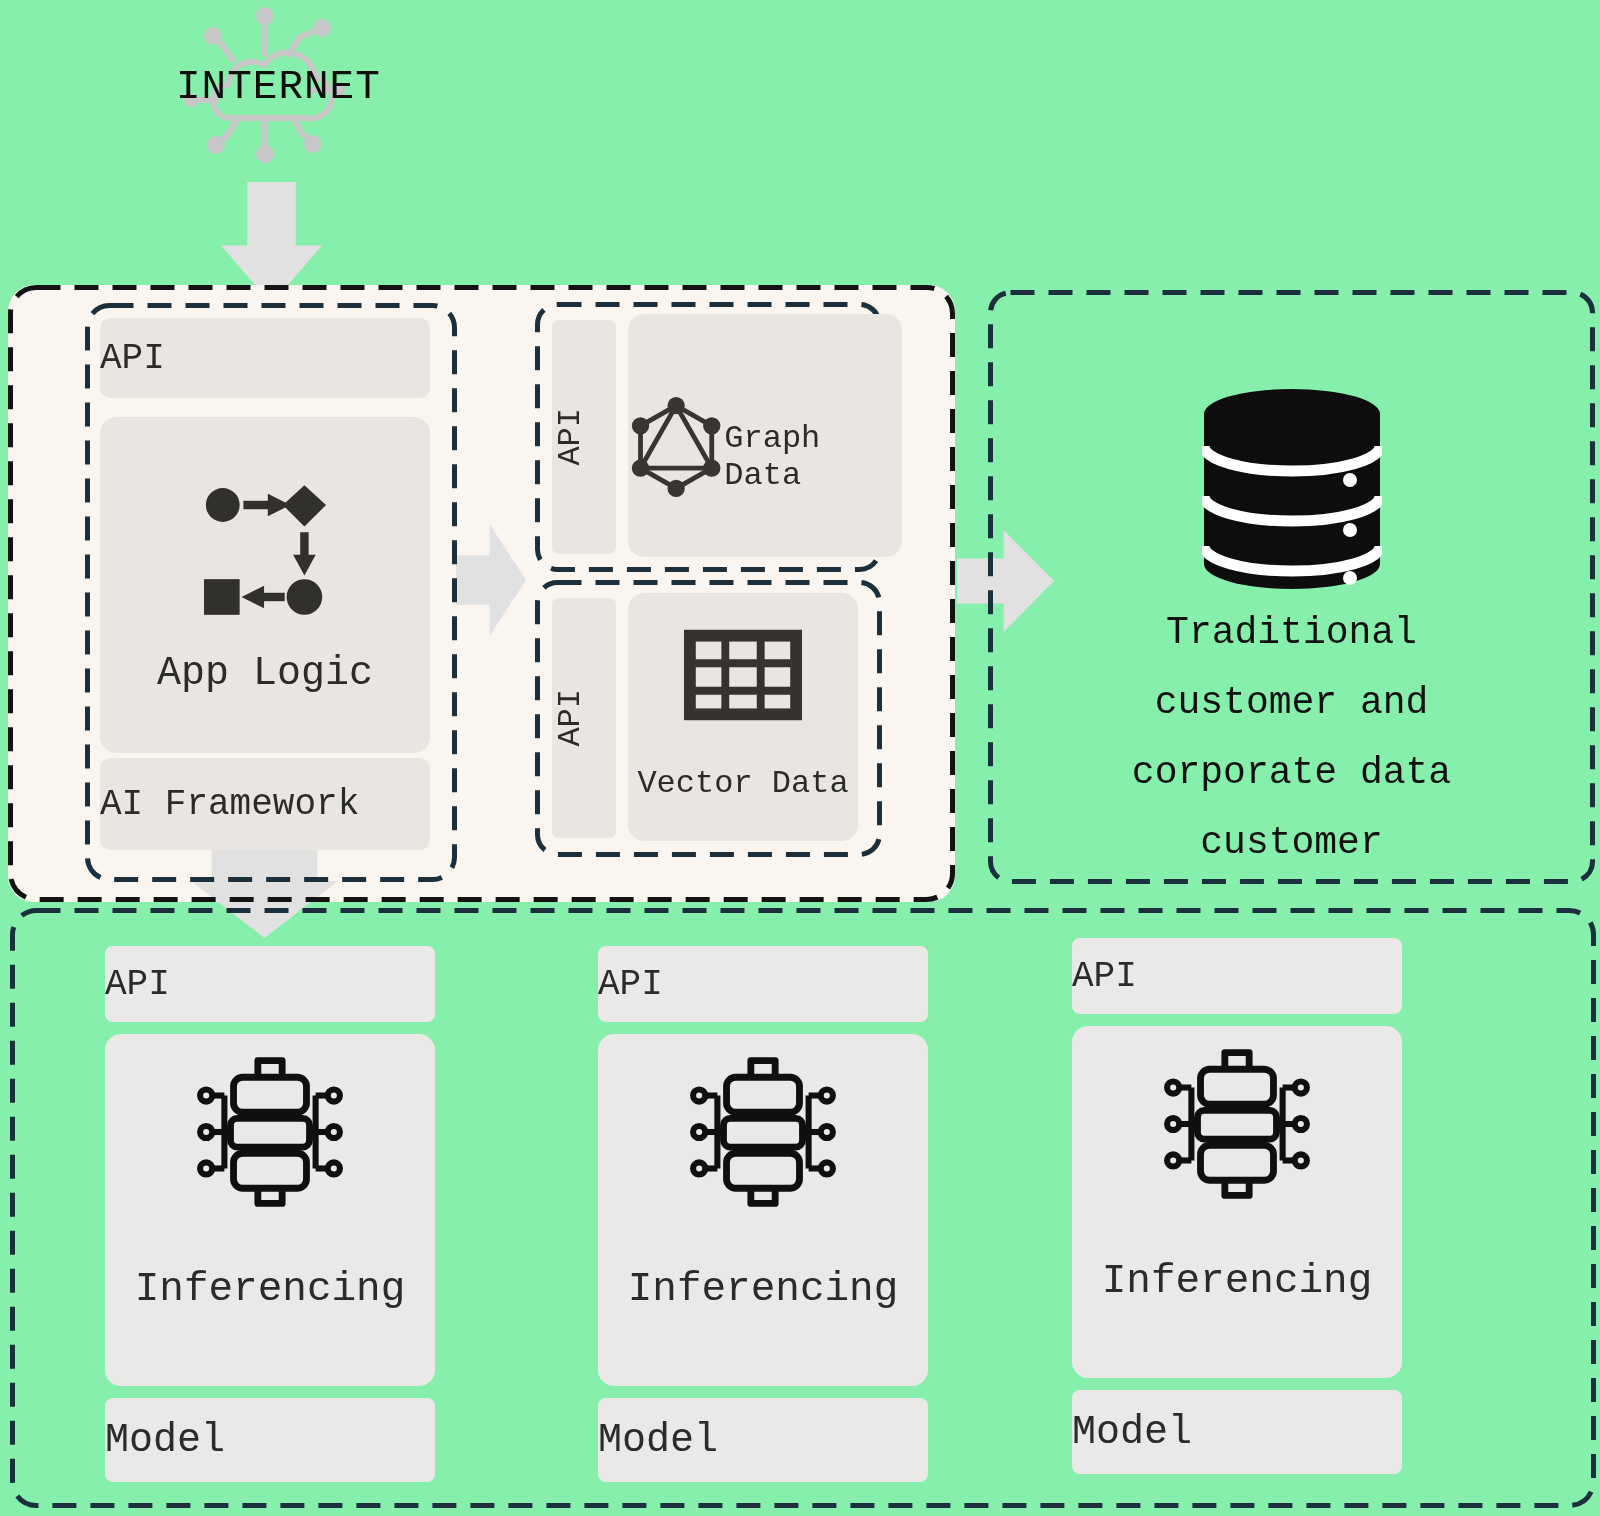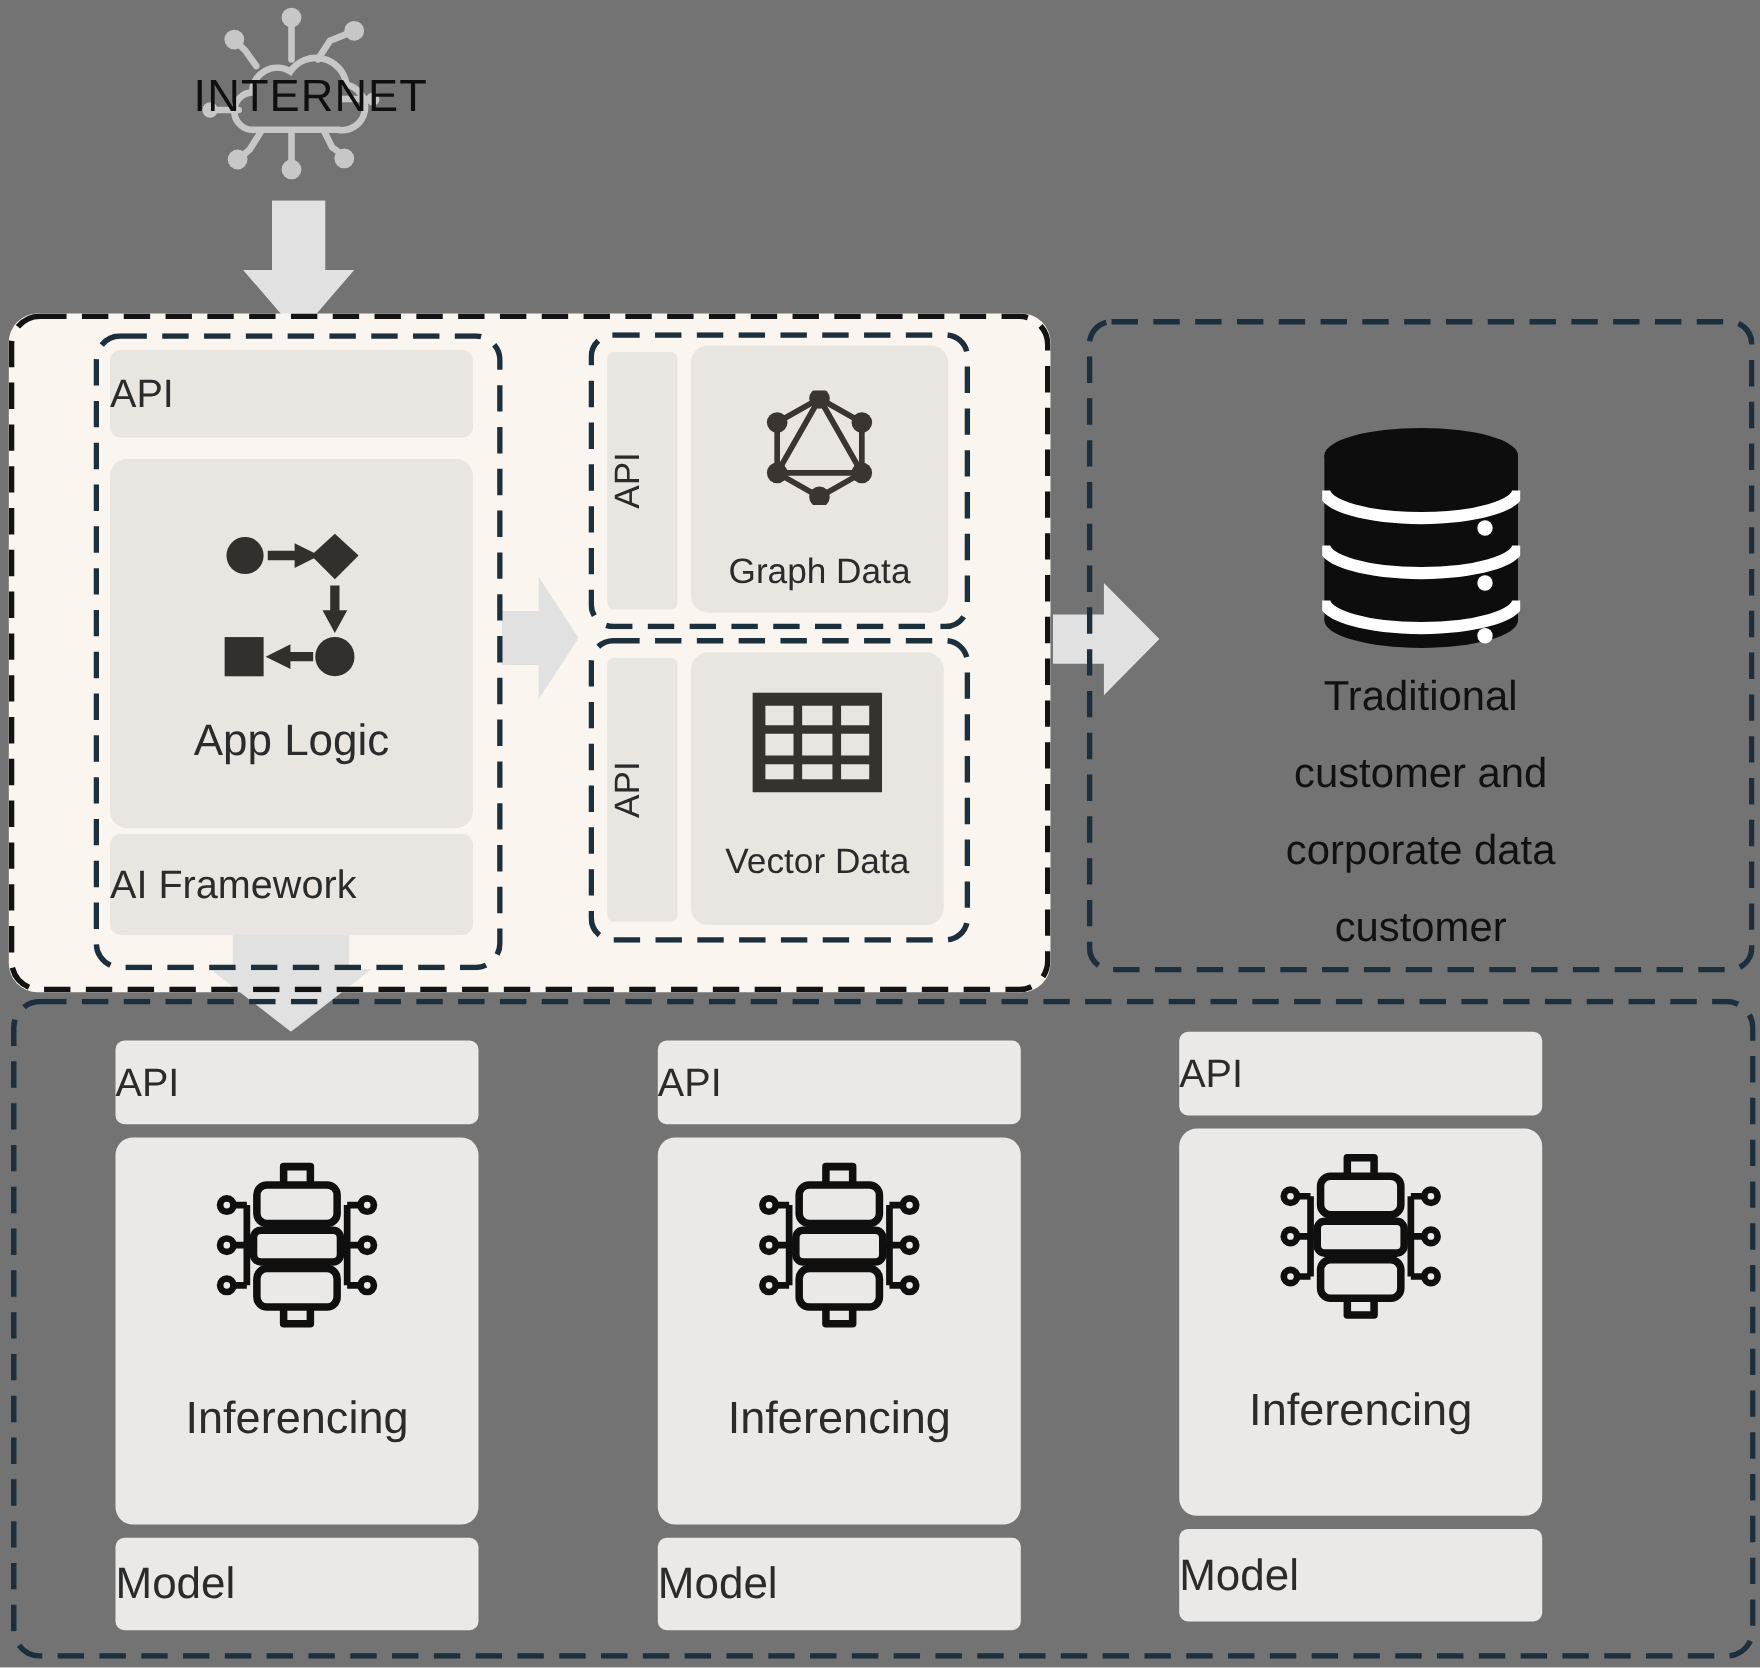--- a/index.html
+++ b/index.html
@@ -1,18 +1,18 @@
 <!DOCTYPE html>
 <html><head>
 <meta charset="utf-8">
 <style>
   html,body { margin:0; padding:0; background:#ffffff; }
   .stage {
-    position:relative; width:1600px; height:1516px; background:#737373;
-    font-family:Liberation Sans, sans-serif; color:#262626; overflow:hidden;
+    position:relative; width:1600px; height:1516px; background:#86efac;
+    font-family:Liberation Mono, monospace; color:#262626; overflow:hidden;
   }
   .abs { position:absolute; }
   .bg-cream { background:#faf6ef; border-radius:26px; }
   .graybox {
     background:#e9e6e1; border-radius:10px;
     display:flex; align-items:center; justify-content:flex-start;
     color:#2b2b2b;
   }
   .graybox-cool { background:#eae9e7; }
   .rounded-lg { border-radius:16px; }
@@ -114,21 +114,21 @@
     <div class="label-lg" style="margin-top:30px;">App Logic</div>
   </div>
 
   <div class="abs graybox label-md" style="left:100px; top:758px; width:330px; height:92px;">
     <span>AI Framework</span>
   </div>
 
   <div class="abs graybox" style="left:552px; top:320px; width:64px; height:234px; border-radius:6px;">
     <span class="vtext">API</span>
   </div>
-  <div class="abs graybox rounded-lg" style="left:628px; top:314px; width:234px; height:243px; flex-direction:column; justify-content:center;">
+  <div class="abs graybox rounded-lg" style="left:628px; top:314px; width:274px; height:243px; flex-direction:row; justify-content:space-between;">
     <svg style="margin-top:22px;" width="104" height="104" viewBox="0 0 100 100">
       <g stroke="#3a3530" stroke-width="5" fill="none">
         <polygon points="50,7 87,28 87,72 50,93 13,72 13,28"></polygon>
         <polygon points="50,7 87,72 13,72"></polygon>
       </g>
       <g fill="#3a3530">
         <circle cx="50" cy="7" r="9"></circle>
           <circle cx="87" cy="28" r="9"></circle>
         <circle cx="87" cy="72" r="9"></circle>
           <circle cx="50" cy="93" r="9"></circle>

